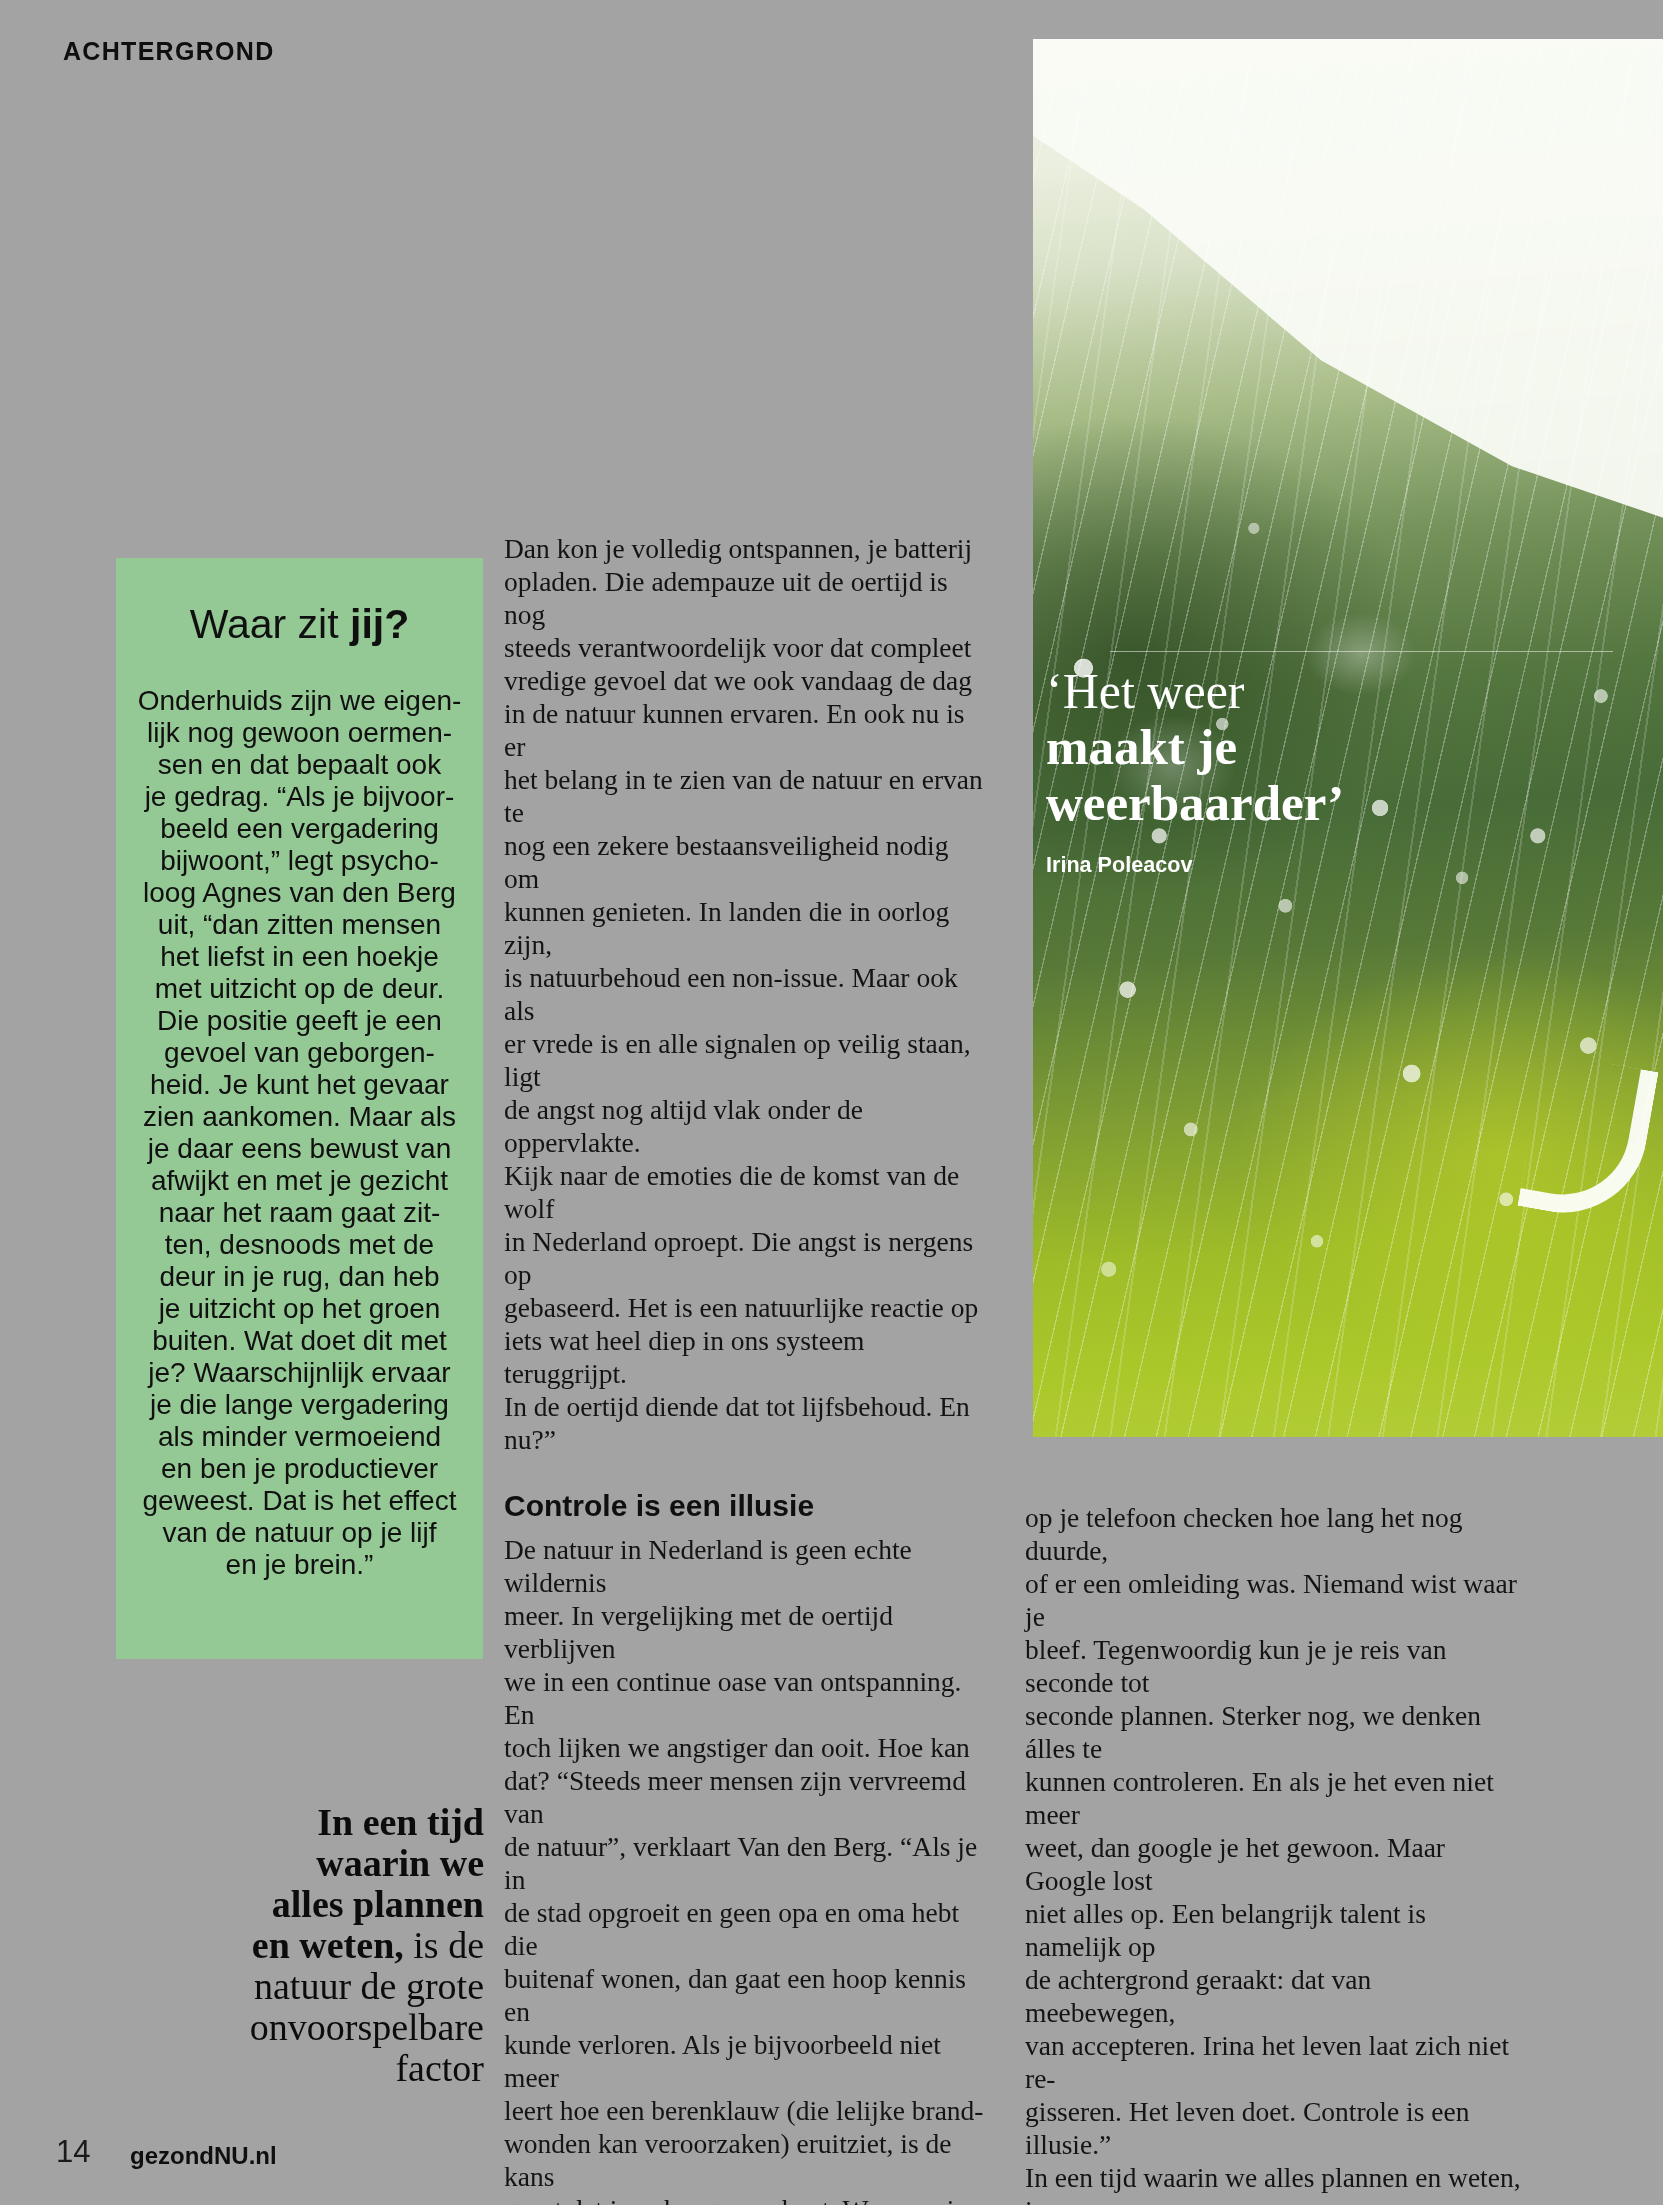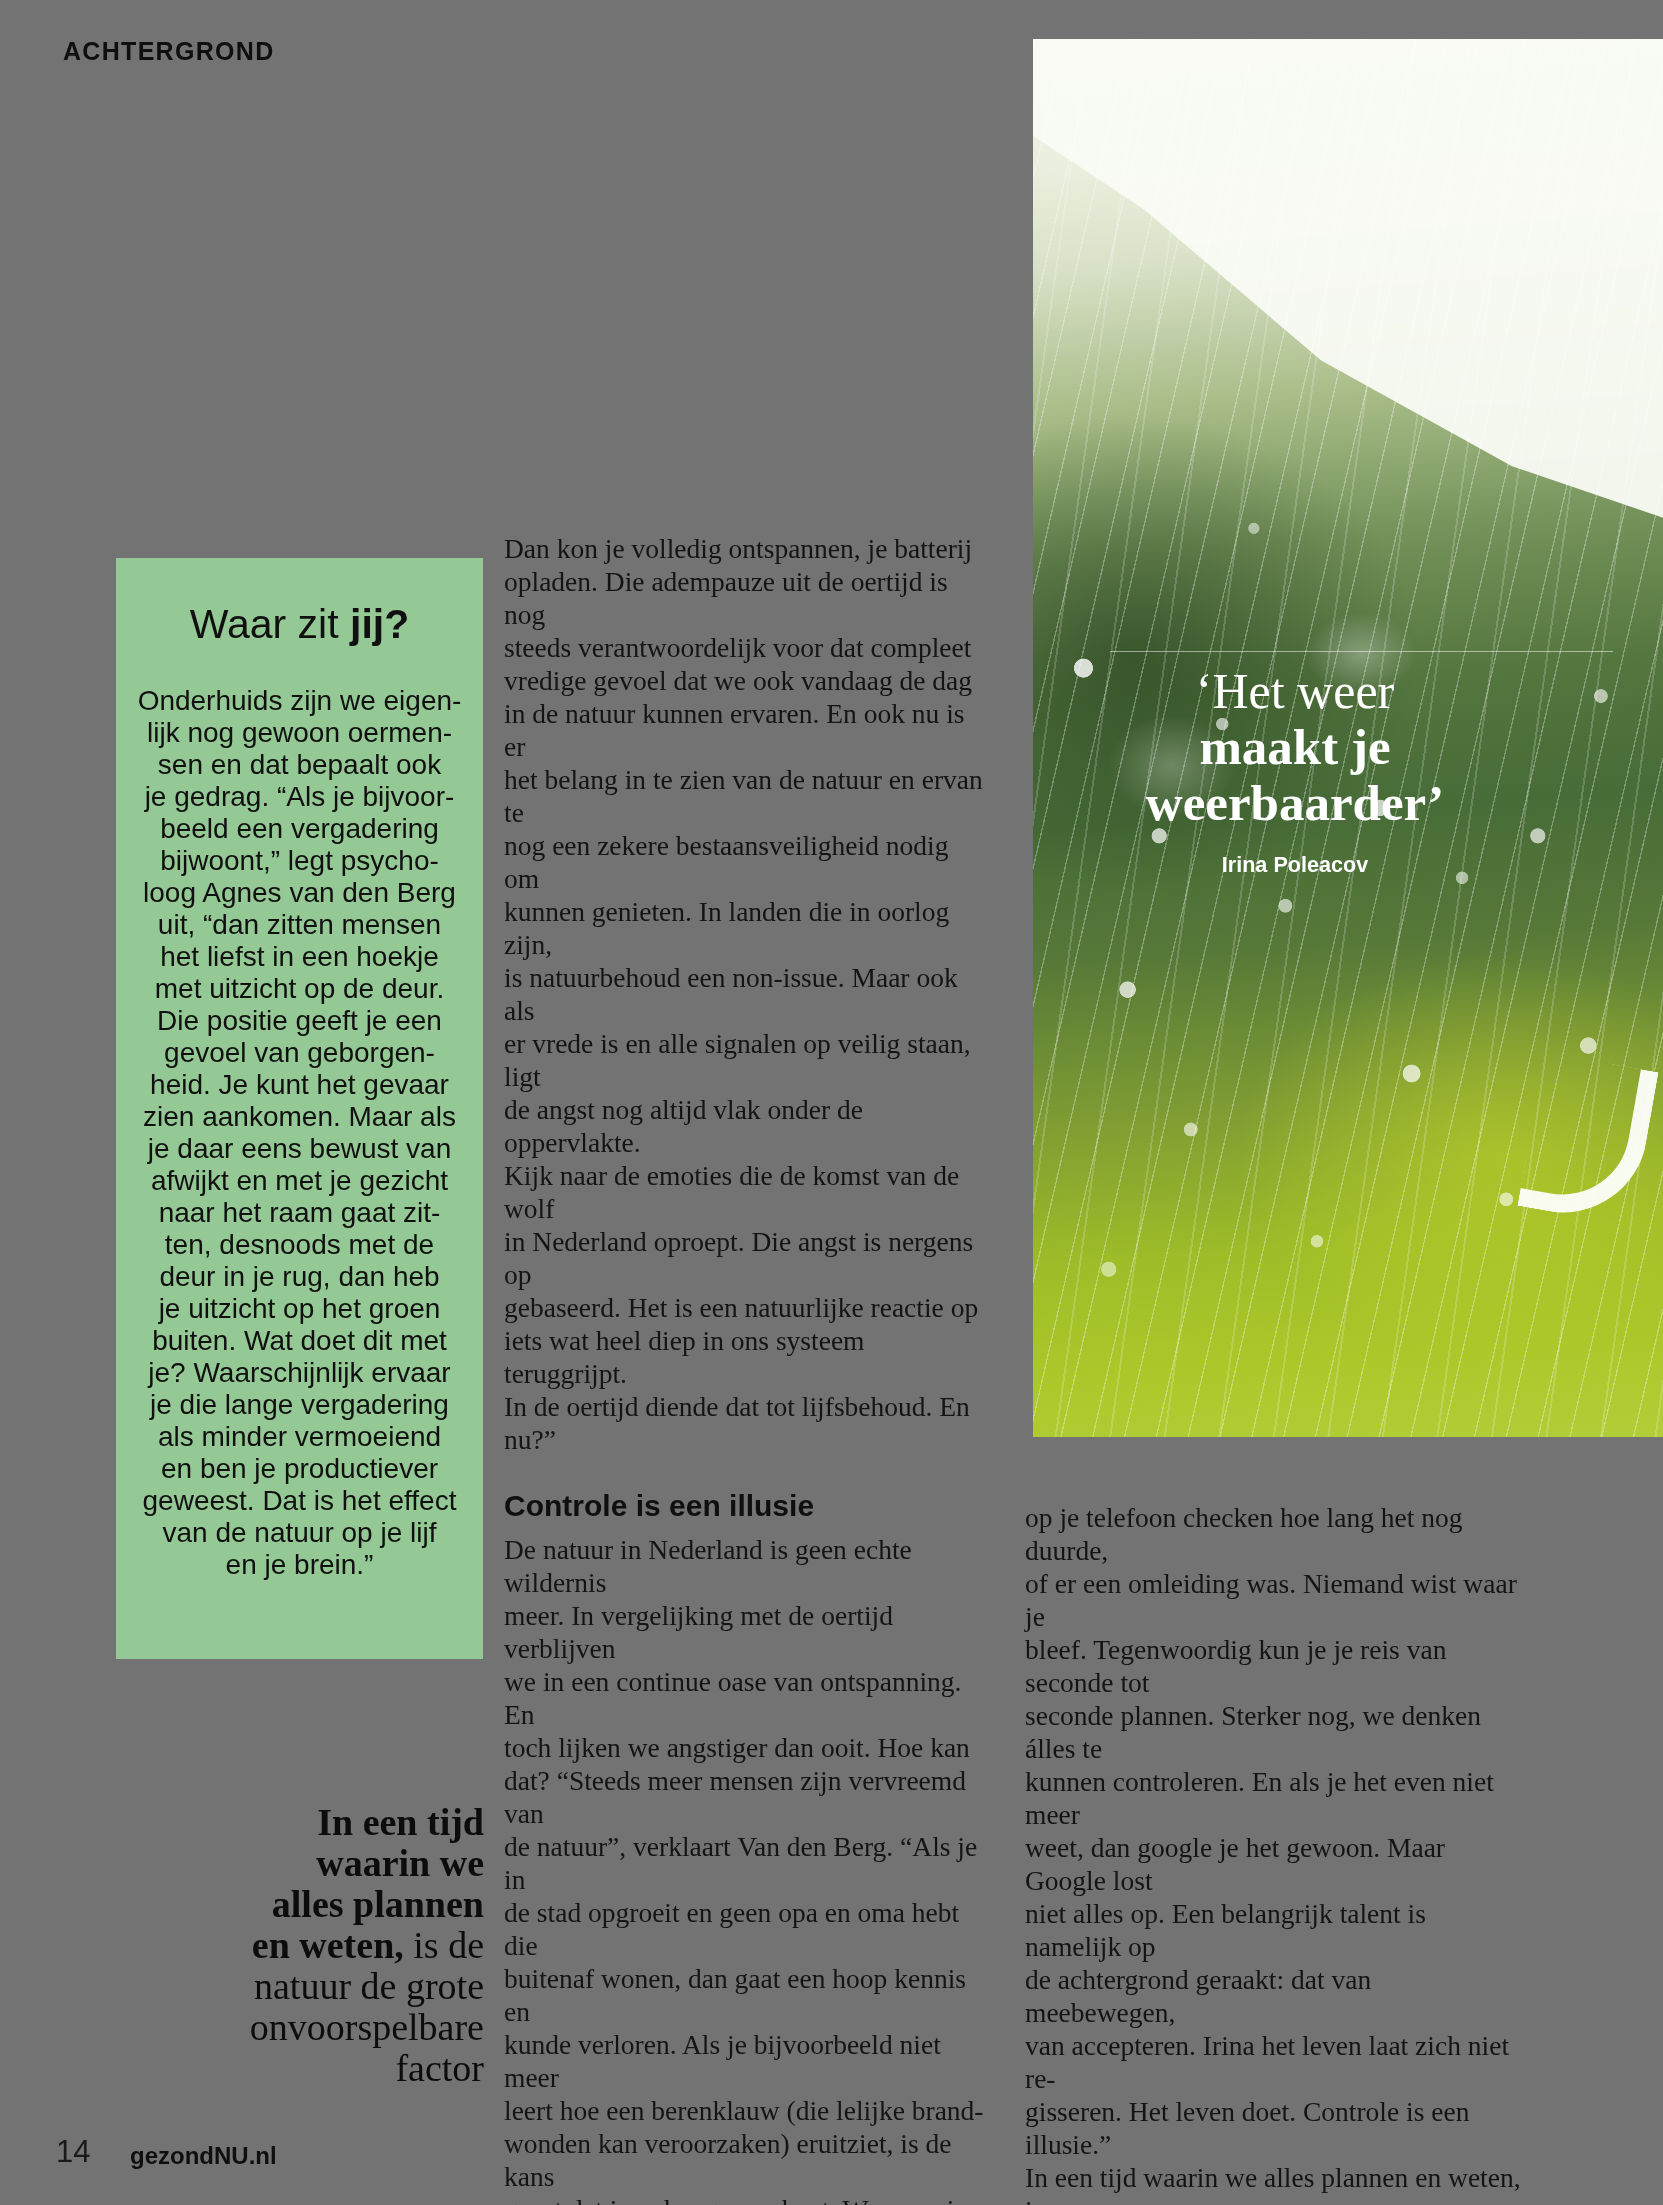--- a/index.html
+++ b/index.html
@@ -1,17 +1,17 @@
 <!DOCTYPE html>
 <html style="font-size:10.5px"><head>
 <meta charset="utf-8">
 <style>
   html,body{margin:0;padding:0;background:#e8e8e8;}
   .page{
-    position:relative;width:1664px;height:2205px;background:#737373;
+    position:relative;width:1664px;height:2205px;background:#a3a3a3;
     font-family:"Liberation Serif", serif;color:#111;overflow:hidden;
   }
   
   .kicker{
     position:absolute;left:63px;top:37px;
     font-family:"Liberation Sans", sans-serif;font-weight:700;
     font-size:25px;letter-spacing:1.3px;color:#0f0f0f;
   }
   
   .photo{
@@ -63,21 +63,21 @@
     border-right:18.3px solid rgba(253,254,250,.95);
     border-bottom:18.3px solid rgba(253,254,250,.95);
     border-bottom-right-radius:85px;
     transform:rotate(10deg);
   }
   .photo-rule{
     position:absolute;left:77px;top:612px;width:503px;height:1.3px;
     background:rgba(255,255,255,.5);
   }
   .photo-quote{
-    position:absolute;left:13px;top:624px;width:498px;text-align:center;color:#ffffff;
+    position:absolute;left:13px;top:624px;width:498px;text-align:left;color:#ffffff;
   }
   .pq1{font-size:50px;line-height:56px;font-weight:400;}
   .pq2{font-size:51px;line-height:56px;font-weight:700;}
   .credit{
     margin-top:21px;font-family:"Liberation Sans", sans-serif;
     font-weight:700;font-size:21.6px;color:#fff;
   }
   
   .greenbox{
     position:absolute;left:116px;top:558px;width:367px;height:1101px;

